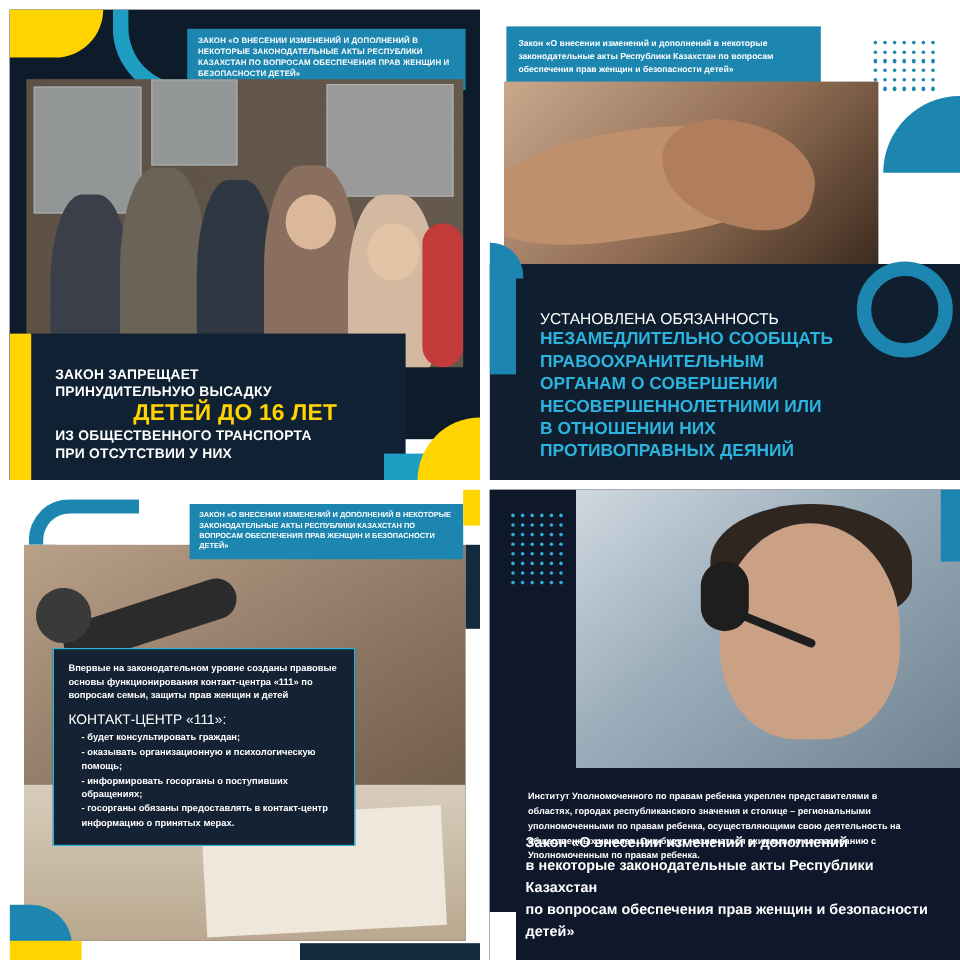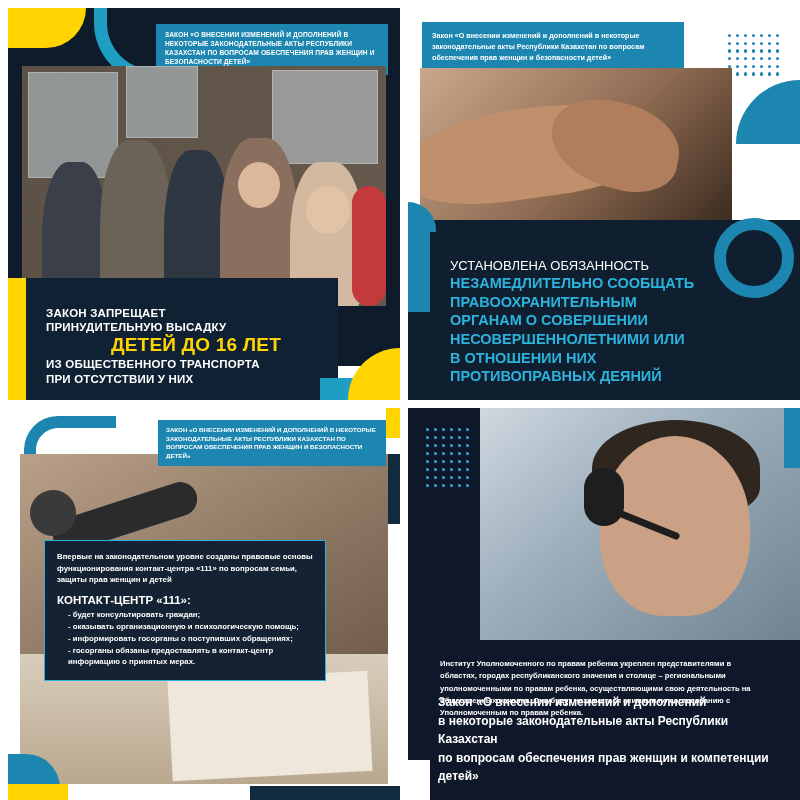--- a/index.html
+++ b/index.html
@@ -301,35 +301,35 @@
     font-size: 6.2px;
     font-weight: bold;
     line-height: 1.38;
     padding: 6px 8px;
     box-sizing: border-box;
     text-transform: uppercase;
   }
   .c3 .textCard {
     position: absolute;
     left: 36px; top: 132px;
-    width: 282px;
+    width: 252px;
     background: #142233;
     border: 1px solid #2bb3dd;
     color: #ffffff;
     padding: 10px 12px 12px 12px;
     box-sizing: border-box;
   }
   .c3 .textCard .intro {
     font-size: 7.8px;
     line-height: 1.5;
     font-weight: bold;
   }
   .c3 .textCard .head2 {
     font-size: 11.5px;
-    font-weight: bold;
+    font-weight: normal;
     margin-top: 8px;
     margin-bottom: 3px;
   }
   .c3 .textCard .li {
     font-size: 7.8px;
     line-height: 1.52;
     font-weight: bold;
     margin-left: 11px;
   }
   .c3 .ylTopRight {
@@ -645,18 +645,18 @@
         <i></i>
         <i></i>
         <i></i>
     </div>
     <div class="body">
       <div class="p1">Институт Уполномоченного по правам ребенка укреплен представителями в областях, городах республиканского значения и столице – региональными уполномоченными по правам ребенка, осуществляющими свою деятельность на общественных началах. Они будут назначаться акимами по согласованию с Уполномоченным по правам ребенка.</div>
     </div>
     <div class="footer">
       <div>Закон «О внесении изменений и дополнений</div>
       <div>в некоторые законодательные акты Республики Казахстан</div>
-      <div>по вопросам обеспечения прав женщин и компетенции детей»</div>
+      <div>по вопросам обеспечения прав женщин и безопасности детей»</div>
     </div>
     <div class="whiteBL"></div>
   </div>
 
 </div>
 
 </body></html>

